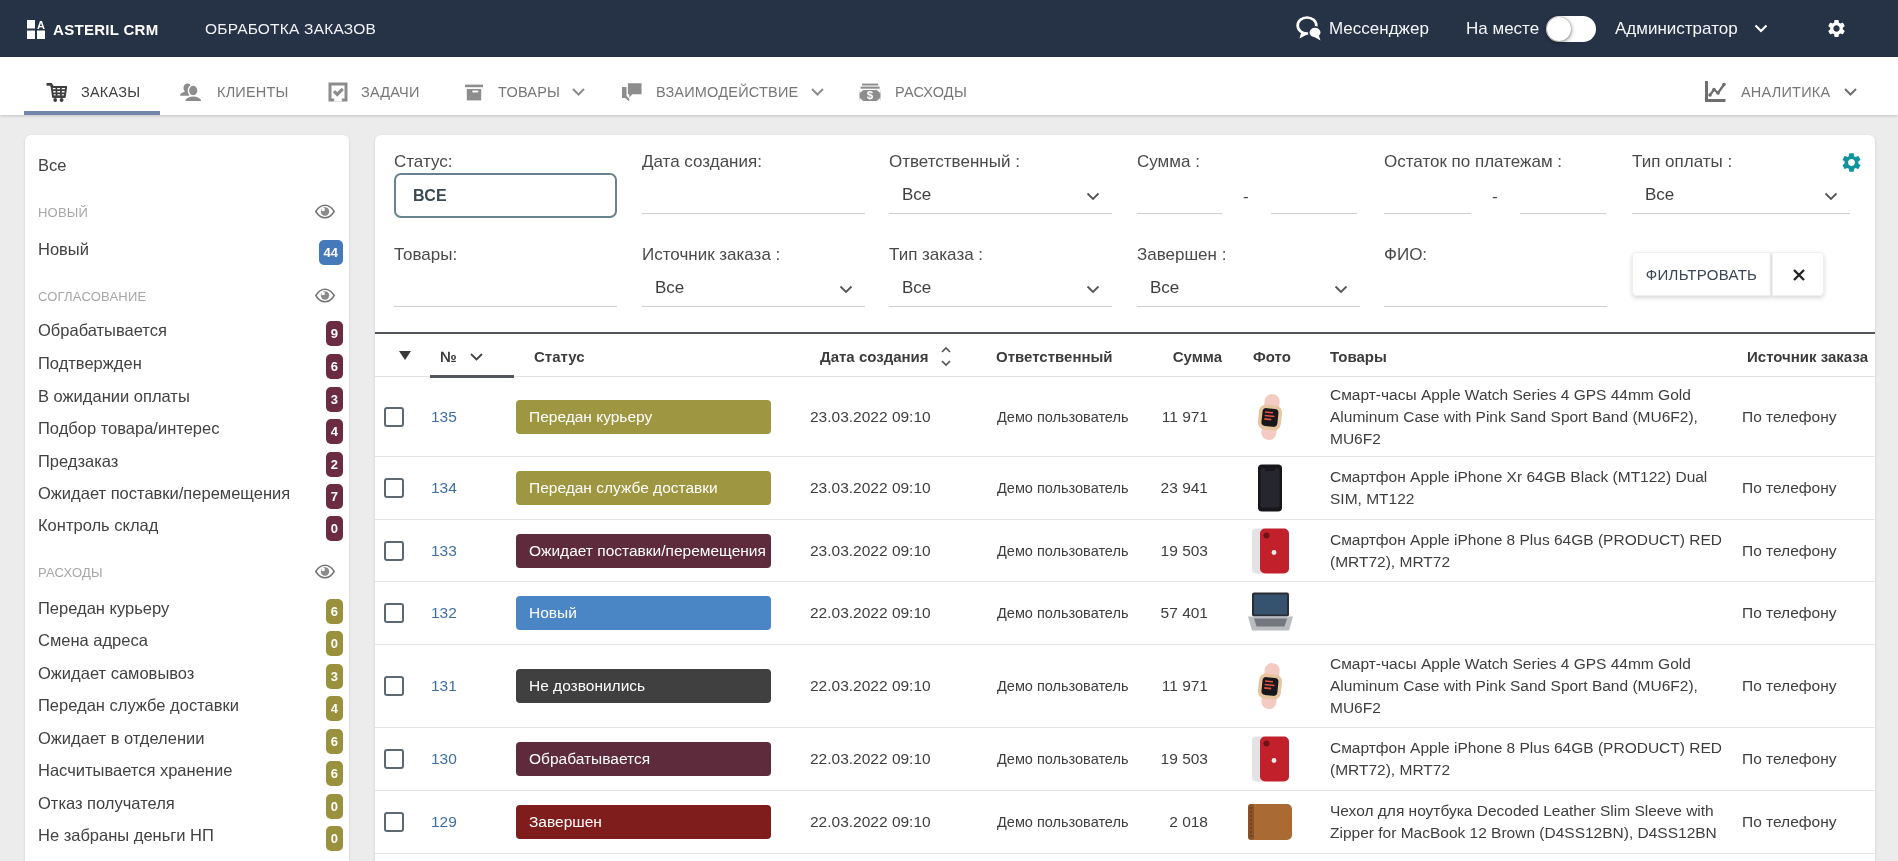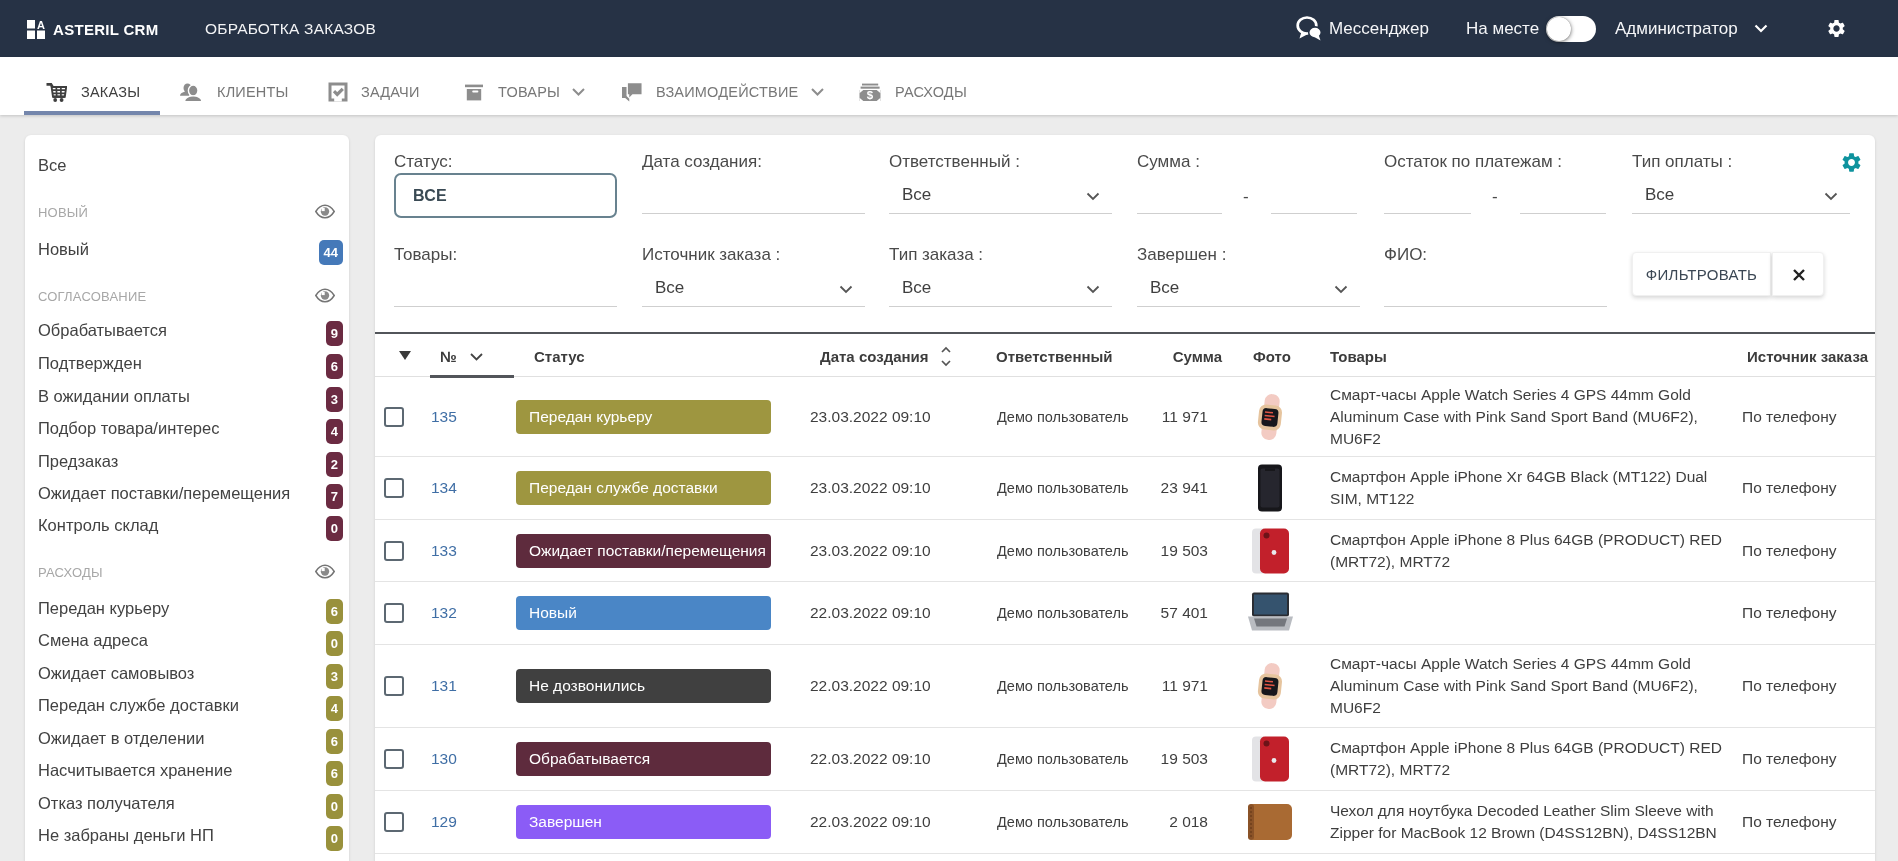--- a/index.html
+++ b/index.html
@@ -58,21 +58,21 @@
 .num-underline { position:absolute; left:55px; top:240px; width:84px; height:3px; background:#52555a; }
 .trow { position:absolute; left:0; width:1500px; border-bottom:1px solid #e4e4e4; }
 .cell { position:absolute; top:50%; transform:translateY(-50%); font-size:15px; color:#3e3e3e; white-space:nowrap; }
 .cbx { position:absolute; left:9px; top:50%; transform:translateY(-50%); width:20px; height:20px; border:2px solid #5c6872; border-radius:3px; }
 .onum { left:56px; color:#3f6ea5; font-size:15.5px; }
 .pill { position:absolute; left:141px; top:50%; transform:translateY(-50%); width:255px; height:34px; border-radius:4px; color:#fff; font-size:15.5px; line-height:34px; padding-left:13px; white-space:nowrap; }
 .p-oli { background:#9e9640; }
 .p-mar { background:#5e2b3d; }
 .p-blue{ background:#4a86c6; }
 .p-red { background:#404040; }
-.p-gray{ background:#8b5cf6; }
+.p-gray{ background:#7f1d1d; }
 .c-date { left:435px; font-size:15.5px; }
 .c-user { left:622px; font-size:14.5px; }
 .c-sum { left:746px; width:87px; text-align:right; font-size:15.5px; }
 .c-photo { left:870px; width:50px; display:flex; justify-content:center; }
 .c-prod { left:955px; width:390px; font-size:15.5px; line-height:22px; white-space:nowrap; }
 .c-src { left:1367px; font-size:15.5px; }
 </style>
 </head>
 <body>
 <div class="topbar">
@@ -172,20 +172,36 @@
   <div class="nav-item" style="left:859px">
     <svg width="22" height="18" viewBox="0 0 22 18" style="margin-right:14px">
         <rect x="3" y="0.6" width="16.2" height="1.9" fill="#8d8d8d"></rect>
         <rect x="1.6" y="3.6" width="19" height="2.1" fill="#8d8d8d"></rect>
         <rect x="0.5" y="7" width="21" height="11" fill="#8d8d8d"></rect>
         <path d="M0.5 7 h3.8 L0.5 10.2 Z M21.5 7 h-3.8 L21.5 10.2 Z M0.5 18 h3.8 L0.5 14.8 Z M21.5 18 h-3.8 L21.5 14.8 Z" fill="#fff"></path>
         <text x="11.1" y="16.2" font-size="11.5" font-weight="bold" fill="#fff" text-anchor="middle" font-family="Liberation Sans">$</text>
       </svg>
     РАСХОДЫ
   </div>
+  <div class="nav-item" style="left:1705px">
+    <svg width="22" height="21" viewBox="0 0 22 21" style="margin-right:14px">
+        <g stroke="#6e6e6e" fill="none">
+          <path d="M1.5 0 V19.5 H20.5" stroke-width="3"></path>
+          <path d="M5 14 L9 8.5 L13 12 L19 3.5" stroke-width="2.2"></path>
+          <circle cx="5" cy="14" r="1.8" fill="#6e6e6e" stroke="none"></circle>
+          <circle cx="9" cy="8.5" r="1.8" fill="#6e6e6e" stroke="none"></circle>
+          <circle cx="13" cy="12" r="1.8" fill="#6e6e6e" stroke="none"></circle>
+          <circle cx="19" cy="3.5" r="1.8" fill="#6e6e6e" stroke="none"></circle>
+        </g>
+      </svg>
+    АНАЛИТИКА
+    <svg width="13" height="8" viewBox="0 0 13 8" style="margin-left:14px">
+        <path d="M1 1 L6.5 6.5 L12 1" fill="none" stroke="#6e6e6e" stroke-width="2"></path>
+      </svg>
+  </div>
   <div class="nav-underline"></div>
 </div>
 
 <div class="card sidebar">
 <div class="sb-row" style="top:21px">
       <span class="t">Все</span>
     </div>
 <div class="sb-hdr" style="top:70px">
       <span class="t">НОВЫЙ</span>
   <svg class="eye" width="20" height="15" viewBox="0 0 20 15">

